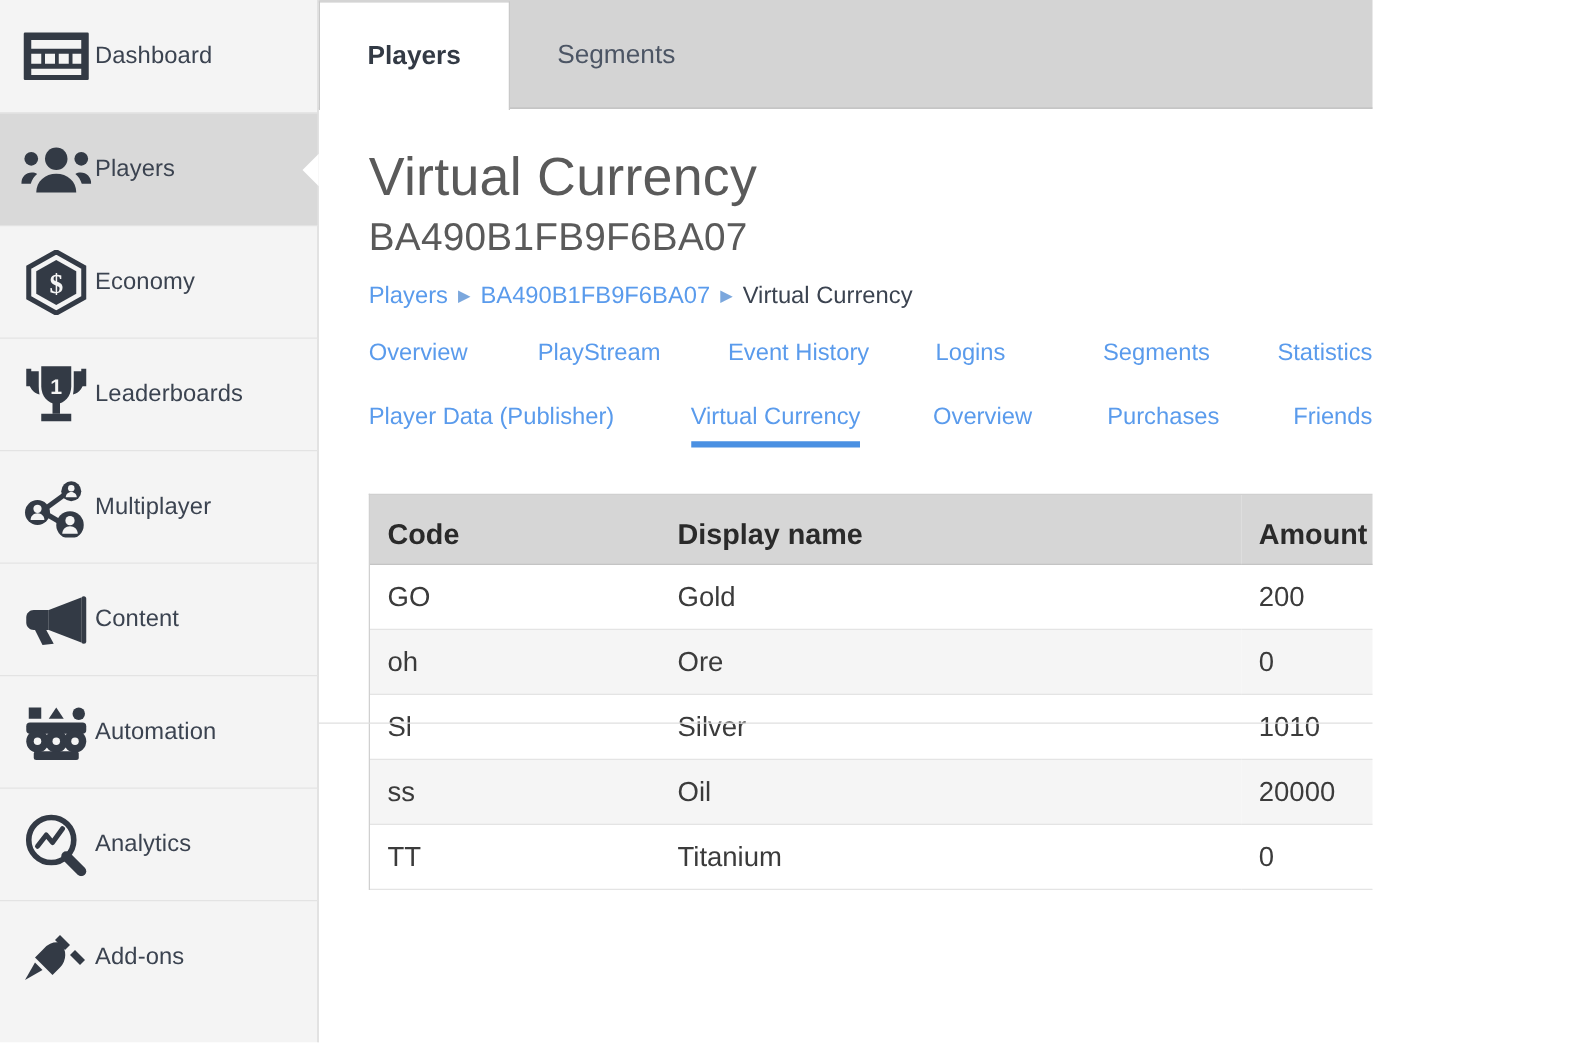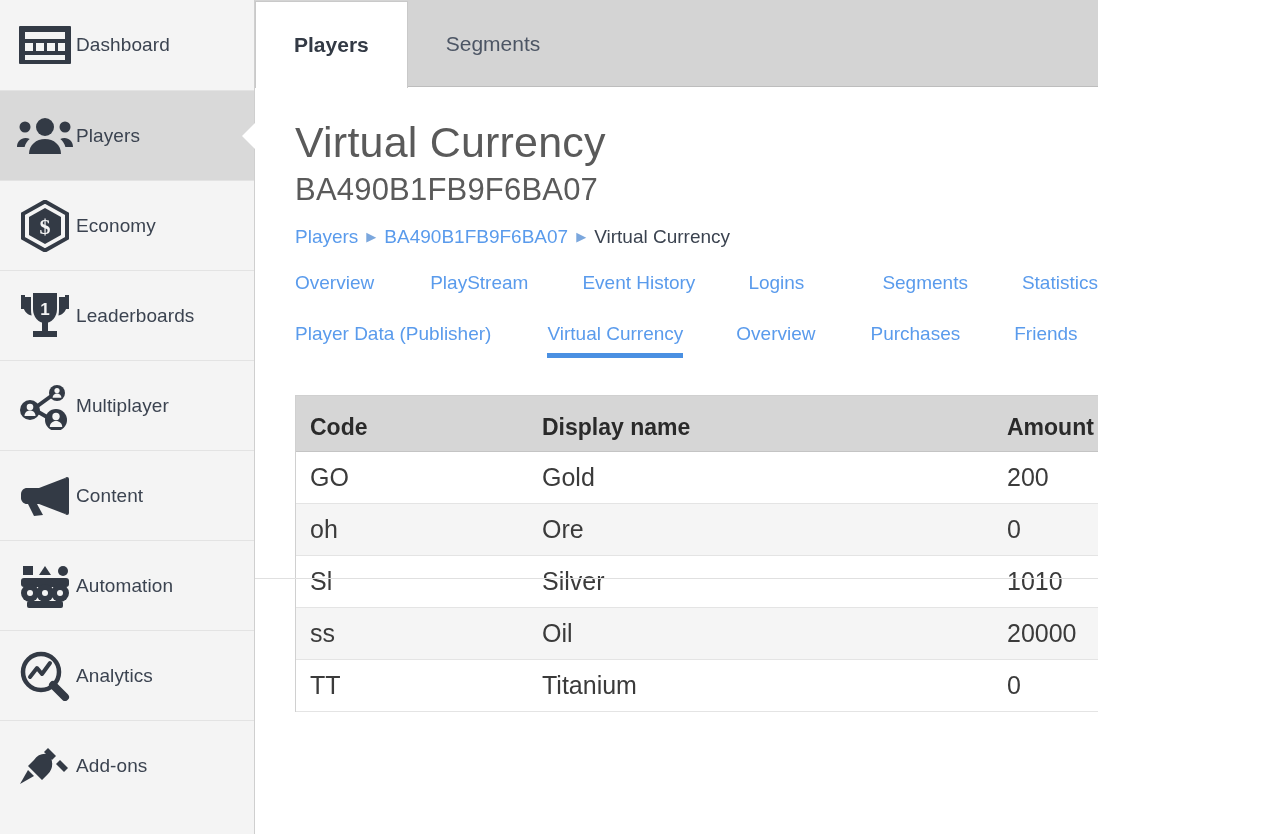--- a/index.html
+++ b/index.html
@@ -126,20 +126,21 @@
     color: #7ba7dd;
     font-size: 13px;
     line-height: 1;
   }
 
   
   .subtabs {
     display: flex;
     align-items: flex-end;
     gap: 0;
+    justify-content: space-between;
   }
   #subtabs-row1 { margin-top: 24px; }
   #subtabs-row2 { margin-top: 16px; }
   .subtab {
     font-size: 19px;
     color: #5a9bec;
     cursor: pointer;
     padding: 0 0 13px 0;
     position: relative;
     white-space: nowrap;
@@ -176,21 +177,21 @@
     background: #d6d6d6;
     text-align: left;
     font-size: 23px;
     font-weight: bold;
     color: #2a2a2a;
     padding: 12px 0 3px 14px;
     height: 56px;
     border-bottom: 1px solid #c4c4c4;
   }
   #vc-table td {
-    font-size: 25px;
+    font-size: 22px;
     padding: 10px 0 10px 14px;
     height: 52px;
     color: #3b3b3b;
     border-bottom: 1px solid #e4e4e4;
   }
   #vc-table tbody tr:nth-child(even) { background: #f5f5f5; }
   #vc-table tbody tr:nth-child(odd) { background: #ffffff; }
   td.cell-link { color: #5a9bec; cursor: pointer; }
   .col-code { width: 232px; }
   .col-name { width: 465px; }

